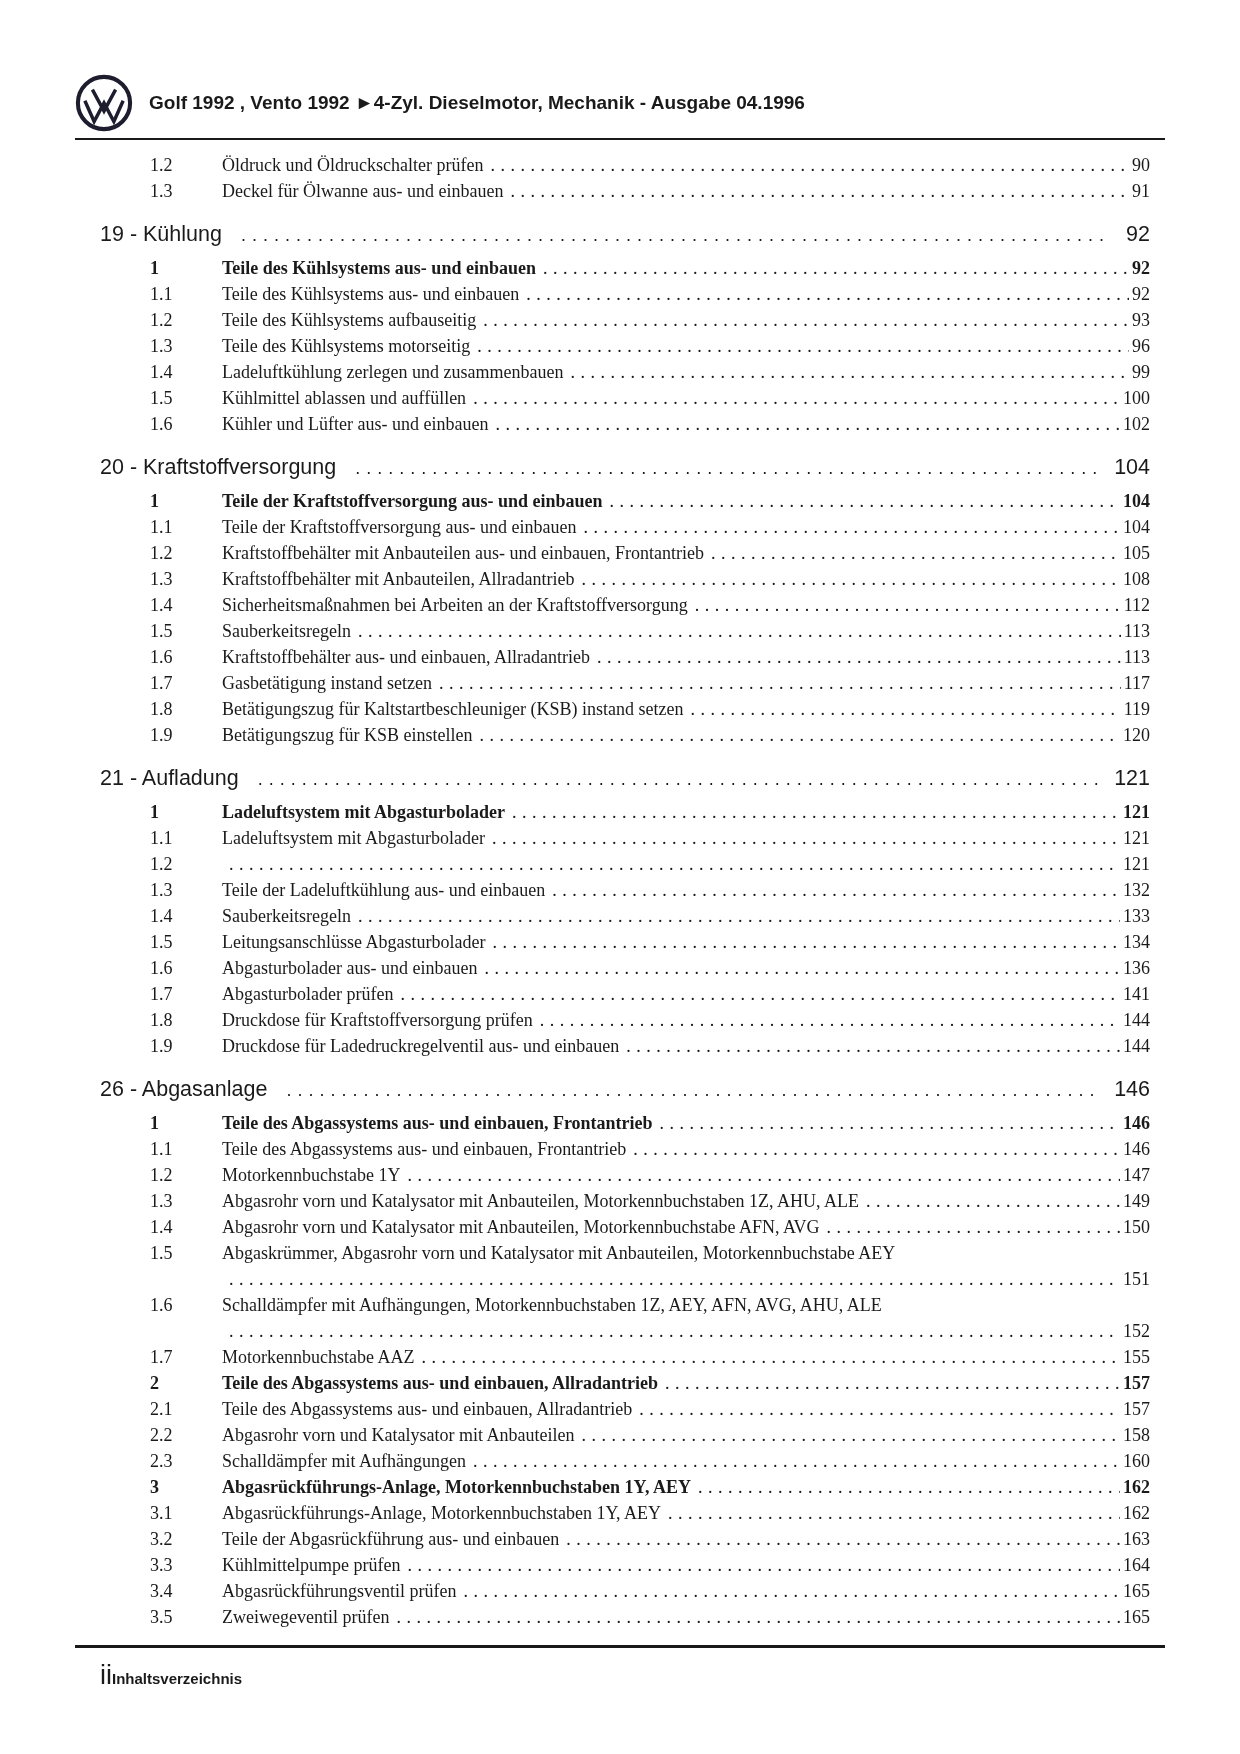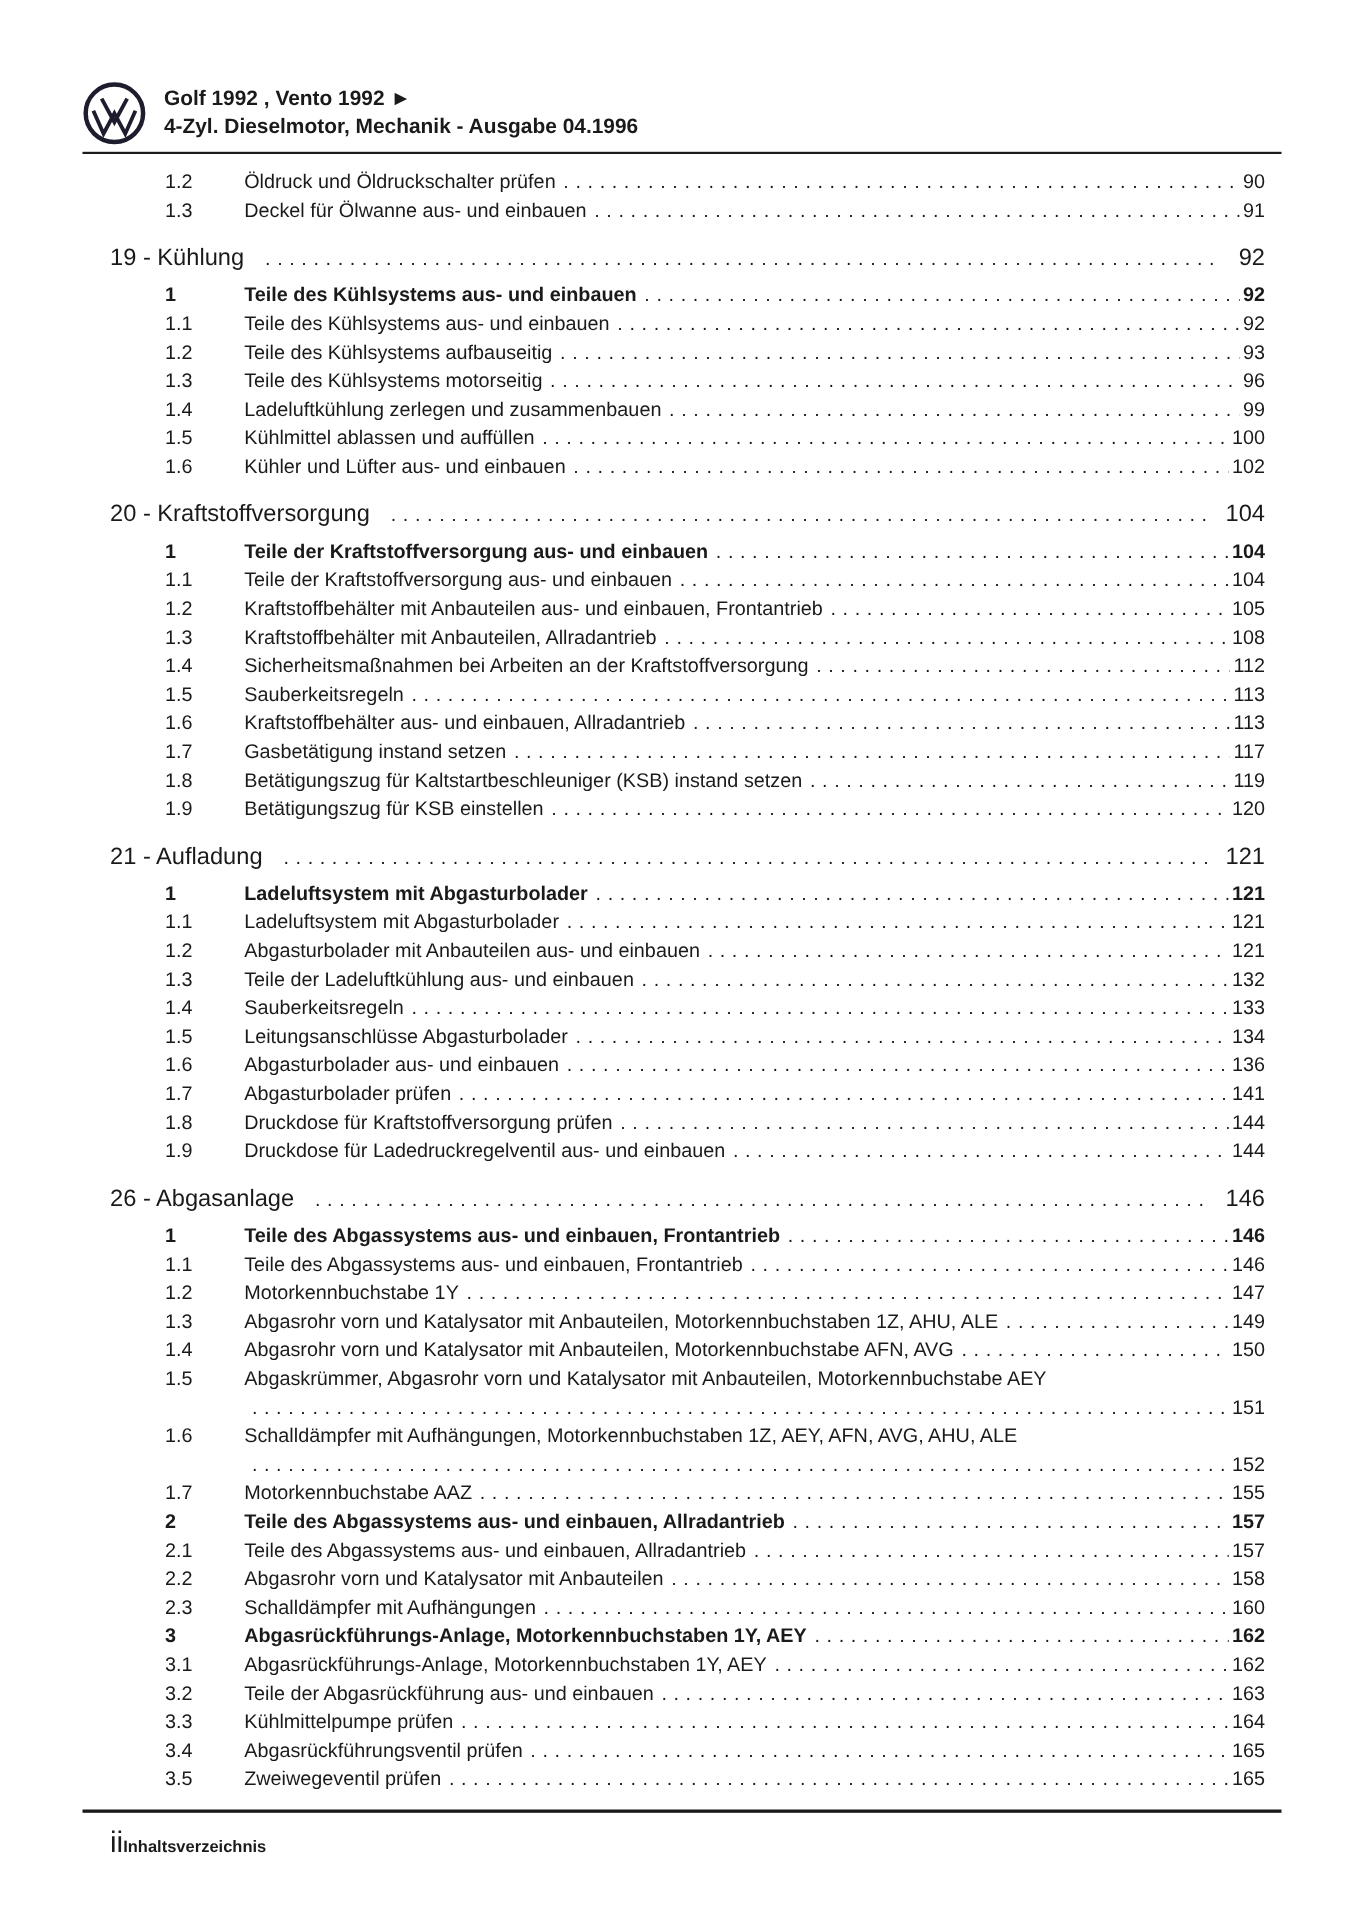--- a/index.html
+++ b/index.html
@@ -12,35 +12,35 @@
     color:#1a1a1a;
     font-family:"Liberation Sans", sans-serif;
     overflow:hidden;
     box-sizing:border-box;
   }
 
   
   .header { position:absolute; top:74px; left:75px; right:75px; }
   .header-inner { display:flex; align-items:center; gap:16px; }
   .logo { width:58px; height:58px; flex:0 0 auto; color:#1d1d2e; }
-  .header-text { display:flex; flex-direction:column;justify-content:center; }
+  .header-text { display:flex; flex-direction:row;justify-content:center; }
   .ht { font-size:19px; font-weight:700; line-height:26px; white-space:nowrap; }
   .header-rule { border:none; border-top:2px solid #1a1a1a; margin:6px 0 0 0; }
 
   
   .toc { position:absolute; top:152px; left:100px; right:90px; }
   .chapter-row {
     display:flex; align-items:baseline;
     font-size:21.5px; line-height:29px;
     margin-top:16px; margin-bottom:5px;
     white-space:nowrap;
     gap:12px;
   }
   .chapter-label { flex:0 0 auto; }
-  .entries { padding-left:50px; }
+  .entries { padding-left:50px;font-family:Liberation Serif, serif; }
   .entry-row {
     display:flex; align-items:baseline;
     font-size:18px; line-height:26px;
     white-space:nowrap;
   }
   .num { flex:0 0 72px; }
   .title { flex:0 0 auto; }
   .dots {
     flex:1 1 auto;
     overflow:hidden;
@@ -235,21 +235,20 @@
             <span class="pgnum">121</span>
           </div>
           <div class="entry-row">
             <span class="num">1.1</span>
             <span class="title">Ladeluftsystem mit Abgasturbolader</span>
             <span class="dots">. . . . . . . . . . . . . . . . . . . . . . . . . . . . . . . . . . . . . . . . . . . . . . . . . . . . . . . . . . . . . . . . . . . . . . . . . . . . . . . . . . . . . . . . . . . . . . . . . . . . . . . . . . . . . . . . . . . . . . . . . . . . . . . . . . . . . . . . . . . . . . . . . . . . . . . . . . . . . . . . . . . . . . . . . . . . . . . . . . . . . . . . . . . . . . . . . . . . . . . . . . . . . . . . . . . . . . . . . . . . </span>
             <span class="pgnum">121</span>
           </div>
           <div class="entry-row">
             <span class="num">1.2</span>
-            <span class="title">Abgasturbolader mit Anbauteilen aus- und einbauen</span>
             <span class="dots">. . . . . . . . . . . . . . . . . . . . . . . . . . . . . . . . . . . . . . . . . . . . . . . . . . . . . . . . . . . . . . . . . . . . . . . . . . . . . . . . . . . . . . . . . . . . . . . . . . . . . . . . . . . . . . . . . . . . . . . . . . . . . . . . . . . . . . . . . . . . . . . . . . . . . . . . . . . . . . . . . . . . . . . . . . . . . . . . . . . . . . . . . . . . . . . . . . . . . . . . . . . . . . . . . . . . . . . . . . . . </span>
             <span class="pgnum">121</span>
           </div>
           <div class="entry-row">
             <span class="num">1.3</span>
             <span class="title">Teile der Ladeluftkühlung aus- und einbauen</span>
             <span class="dots">. . . . . . . . . . . . . . . . . . . . . . . . . . . . . . . . . . . . . . . . . . . . . . . . . . . . . . . . . . . . . . . . . . . . . . . . . . . . . . . . . . . . . . . . . . . . . . . . . . . . . . . . . . . . . . . . . . . . . . . . . . . . . . . . . . . . . . . . . . . . . . . . . . . . . . . . . . . . . . . . . . . . . . . . . . . . . . . . . . . . . . . . . . . . . . . . . . . . . . . . . . . . . . . . . . . . . . . . . . . . </span>
             <span class="pgnum">132</span>
           </div>
           <div class="entry-row">

